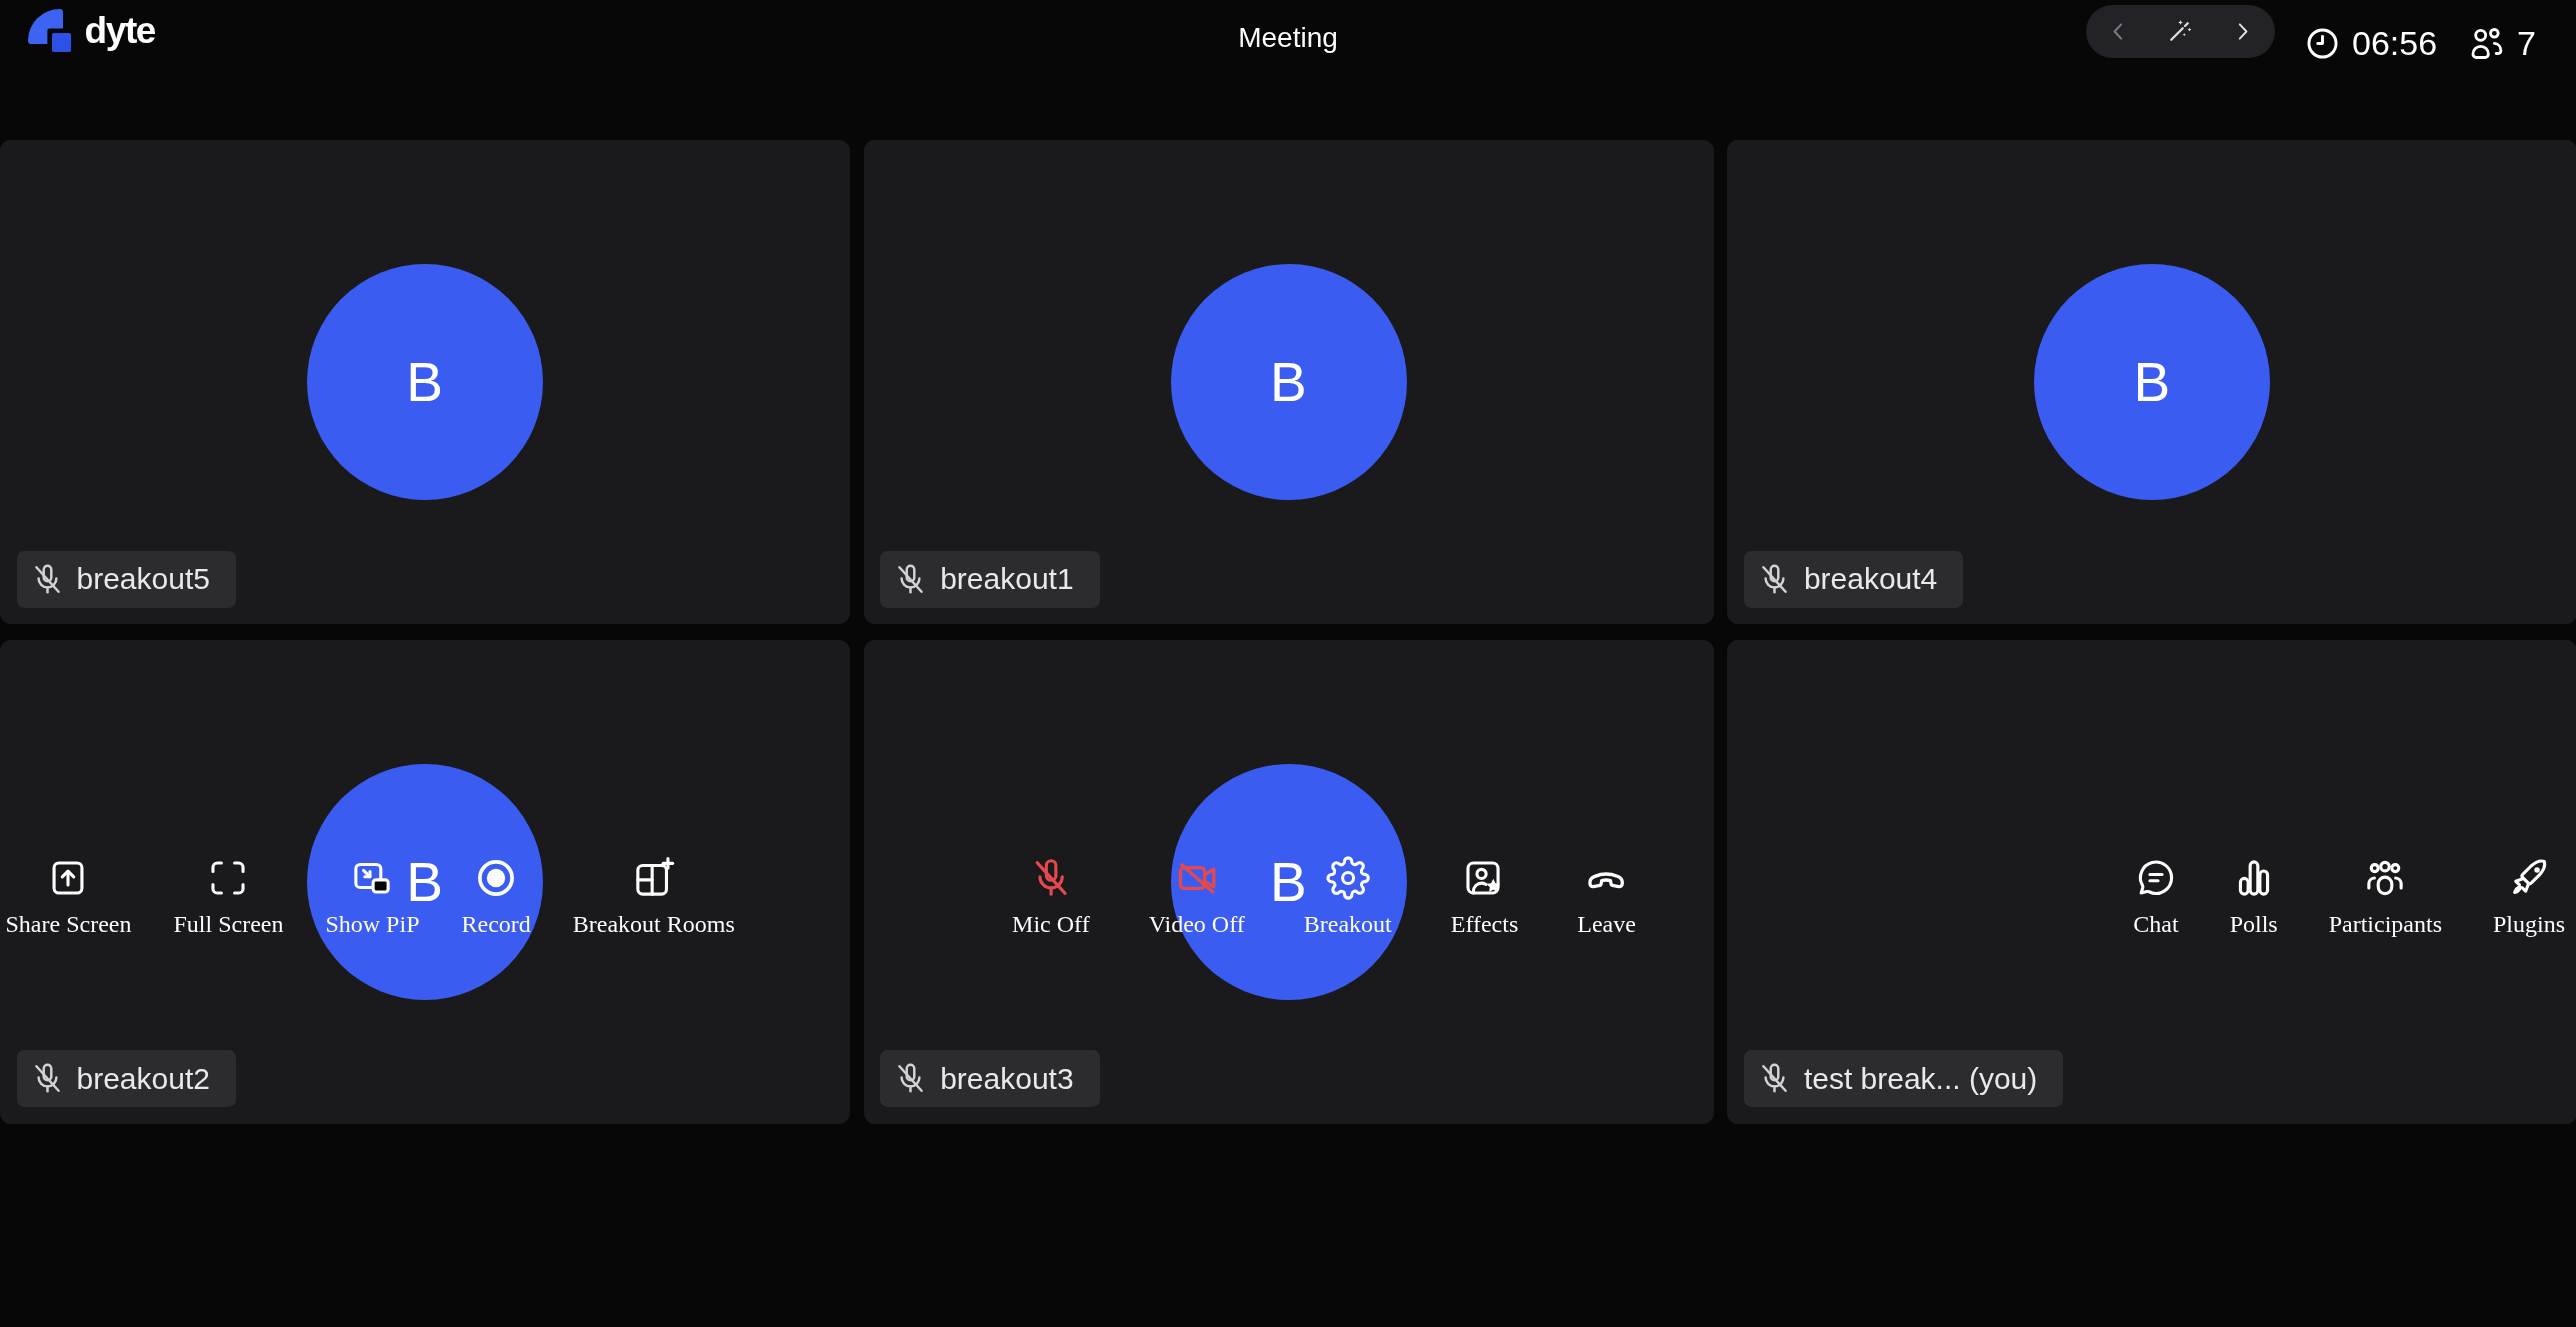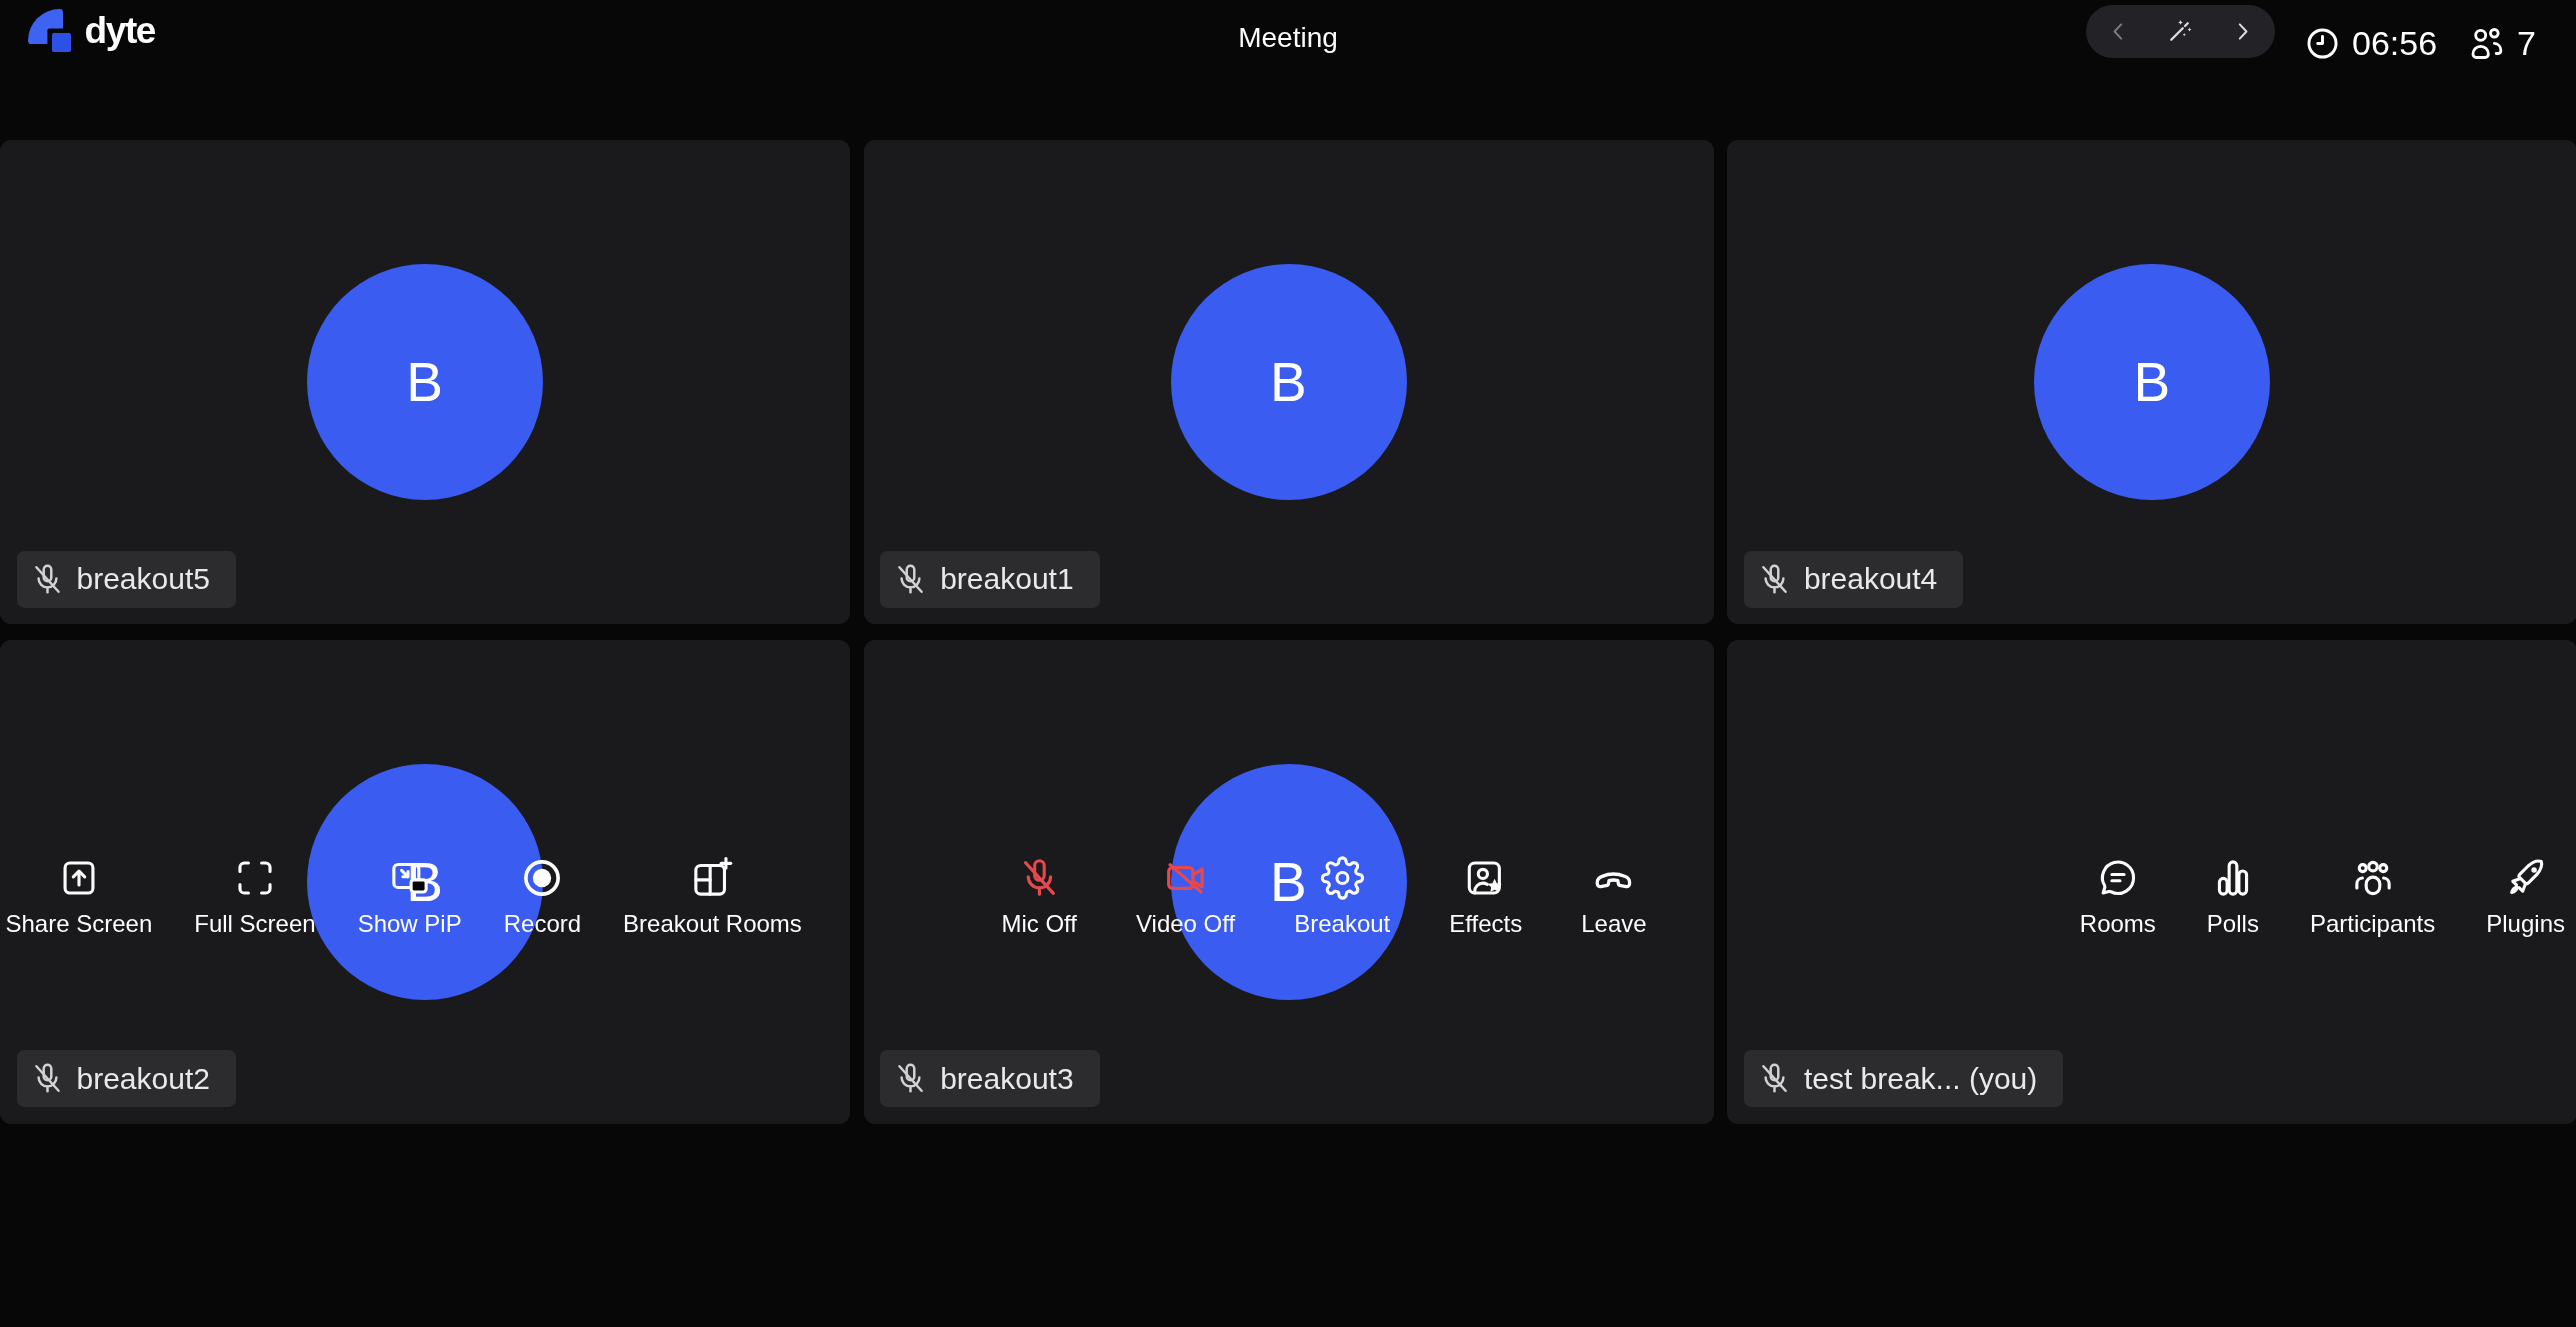--- a/index.html
+++ b/index.html
@@ -82,21 +82,21 @@
 
   
   .controls { position: absolute; left: 0; right: 0; bottom: 13px; height: 108px; }
   .ctrl-group { position: absolute; bottom: 0; display: flex; align-items: flex-end; }
   .ctrl-group.left   { left: 5.5px;  gap: 42px; }
   .ctrl-group.middle { left: 50%; transform: translateX(-50%); gap: 59px; margin-left: 36px; }
   .ctrl-group.right  { right: 11px; gap: 51px; }
   .ctrl {
     display: flex; flex-direction: column; align-items: center; gap: 12px;
     background: none; border: none; padding: 0; cursor: pointer;
-    color: #fff; font-family: Liberation Sans, sans-serif;
+    color: #fff; font-family: Liberation Serif, serif;
   }
   .ctrl svg { width: 44px; height: 44px; color: #fcfcfc; display: block; }
   .ctrl.danger svg { color: var(--danger-red); }
   .ctrl-label { font-size: 24px; color: #fdfdfd; white-space: nowrap; line-height: 1; }
 
   .svg-defs { position: absolute; width: 0; height: 0; overflow: hidden; }
 </style>
 </head>
 <body>
 
@@ -424,21 +424,21 @@
           </svg>
         <span class="ctrl-label">Leave</span>
       </button>
     </div>
 
     <div class="ctrl-group right">
       <button class="ctrl">
         <svg viewBox="0 0 48 48" width="44" height="44">
             <use href="#i-chat"></use>
           </svg>
-        <span class="ctrl-label">Rooms</span>
+        <span class="ctrl-label">Chat</span>
       </button>
       <button class="ctrl">
         <svg viewBox="0 0 48 48" width="44" height="44">
             <use href="#i-polls"></use>
           </svg>
         <span class="ctrl-label">Polls</span>
       </button>
       <button class="ctrl">
         <svg viewBox="0 0 48 48" width="44" height="44">
             <use href="#i-participants"></use>

